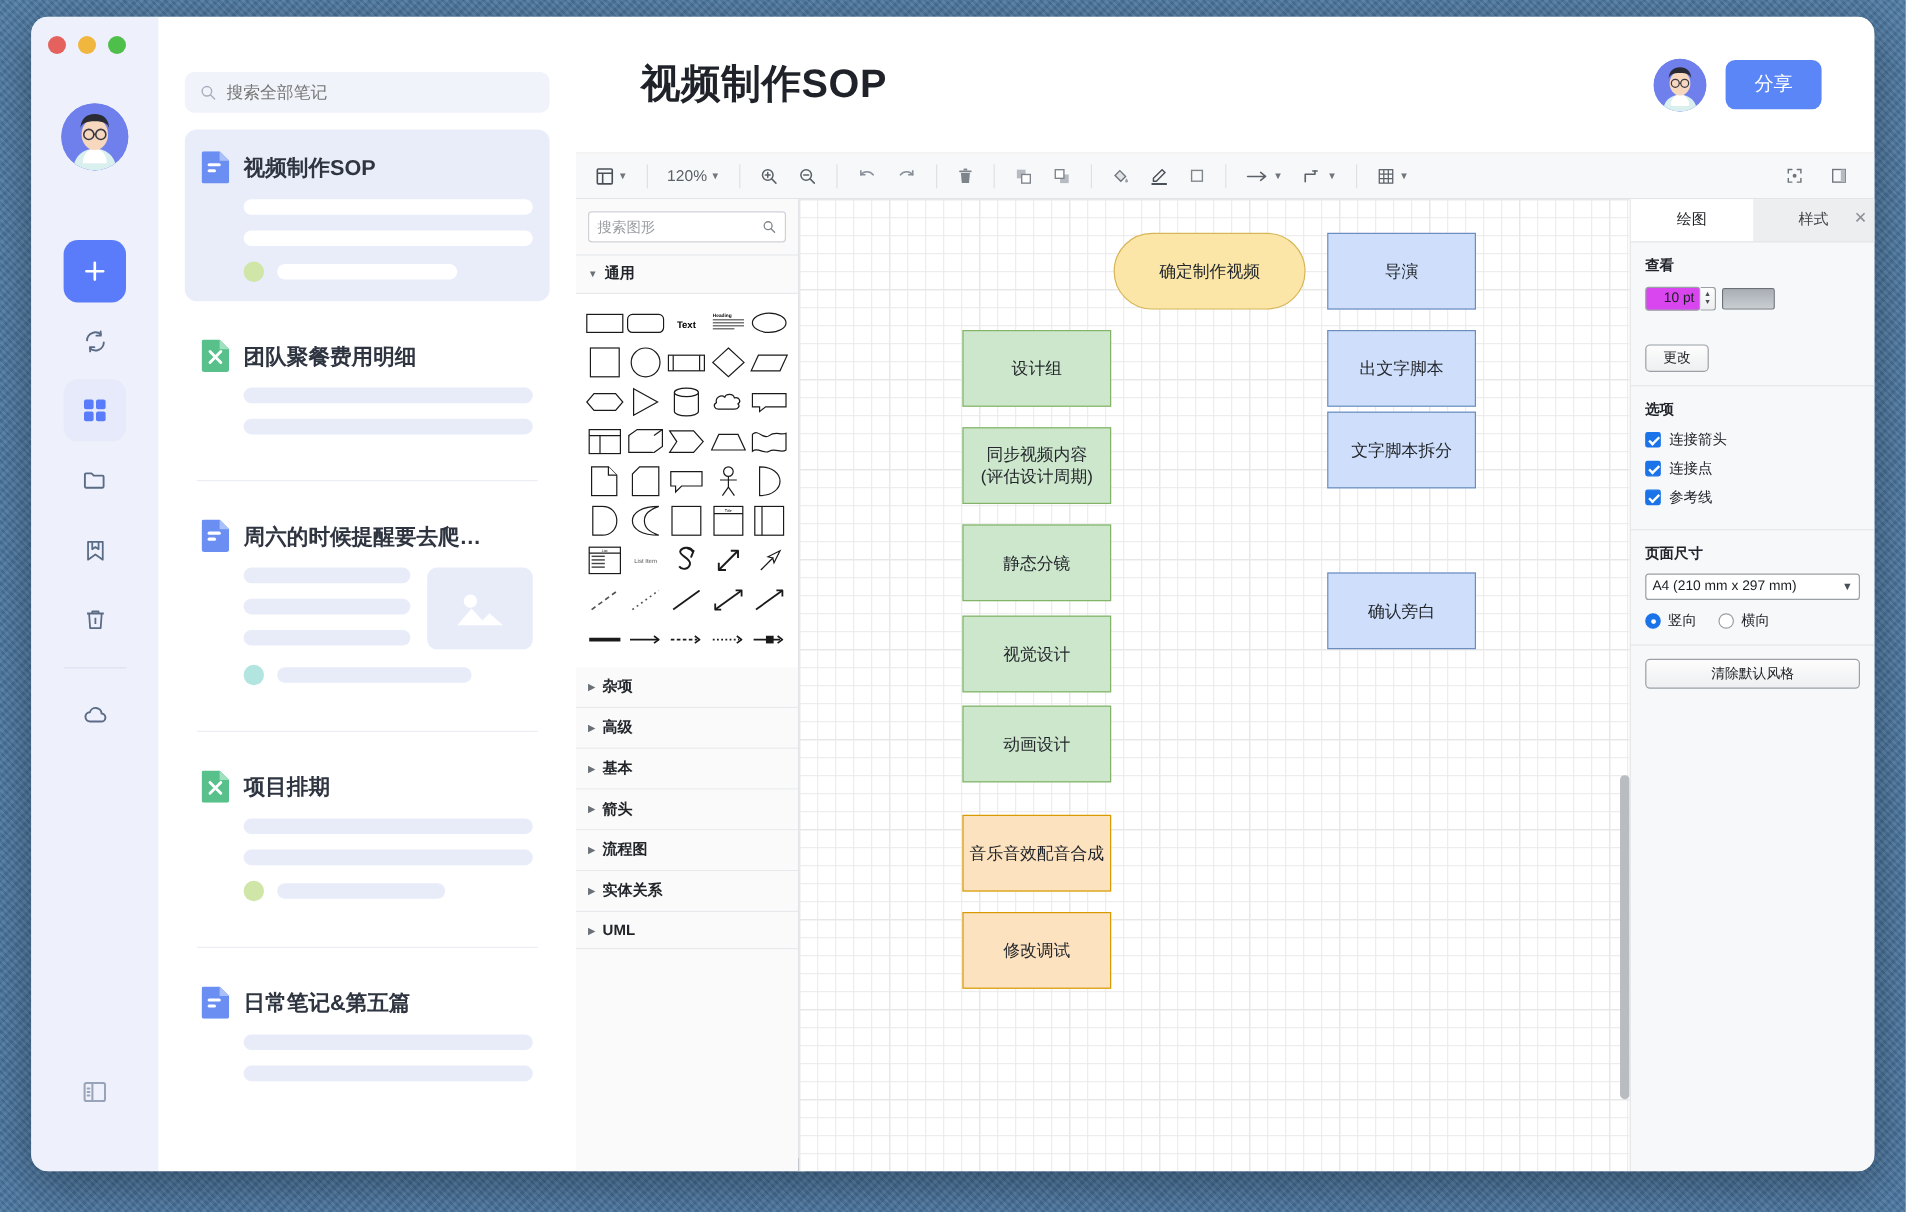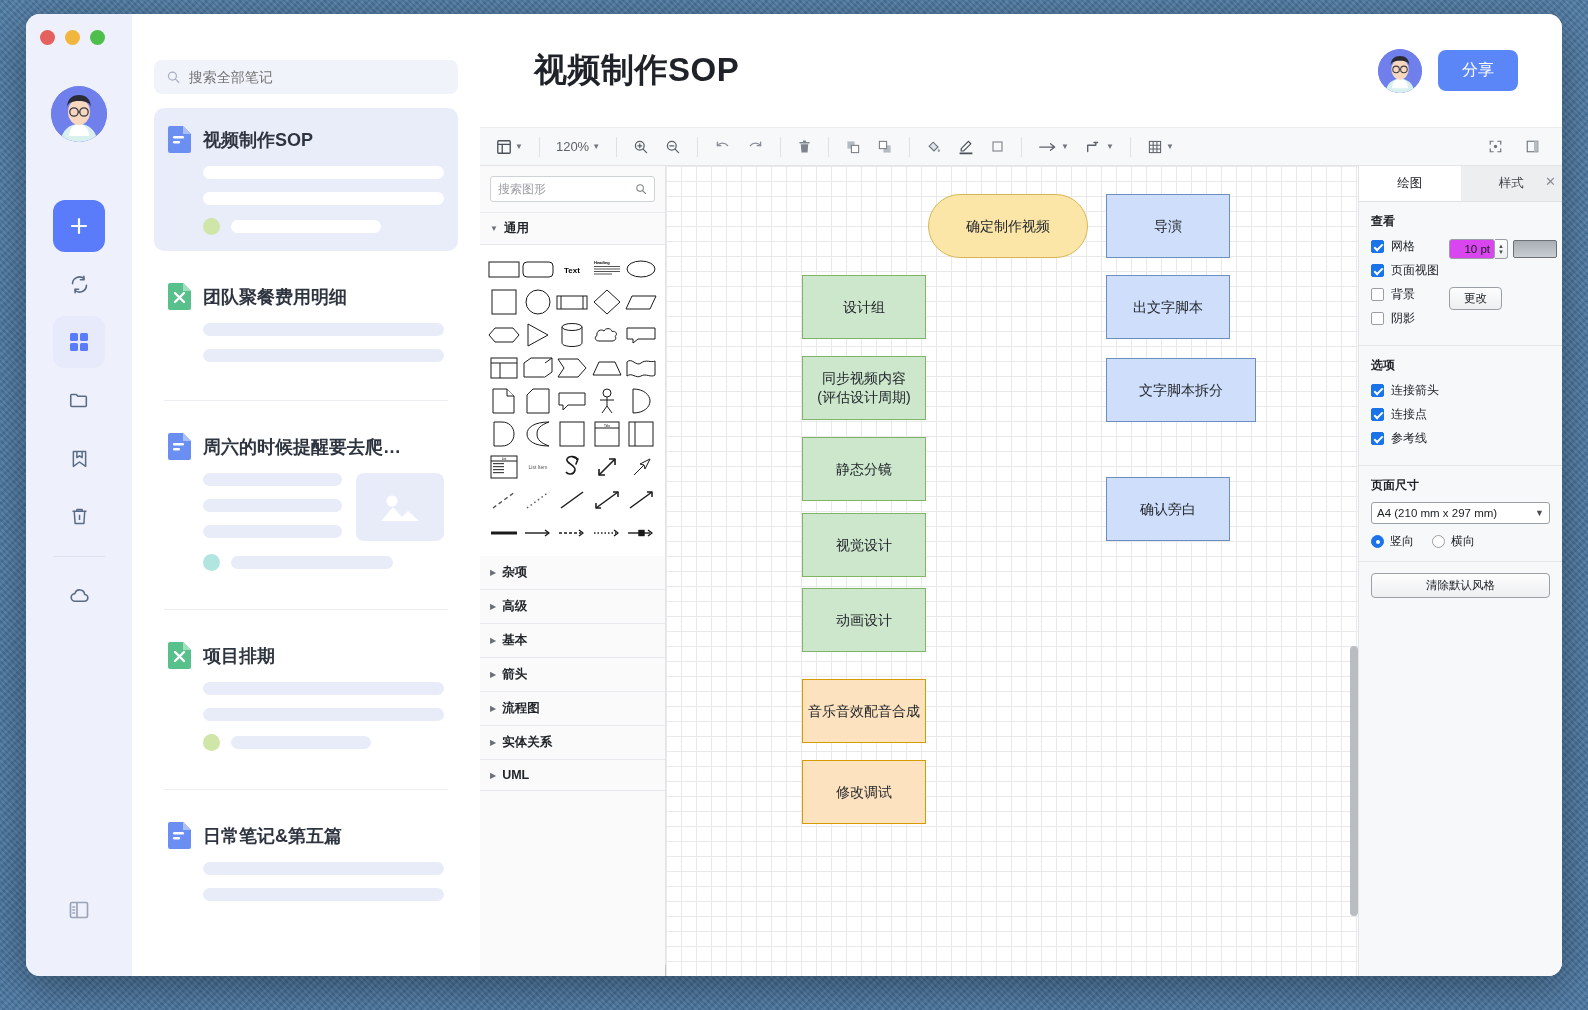--- a/index.html
+++ b/index.html
@@ -932,21 +932,21 @@
 
           <div class="node n-yellow" style="left:262px;top:28px;width:160px;height:64px">
               <span>确定制作视频</span>
             </div>
           <div class="node n-blue" style="left:440px;top:28px;width:124px;height:64px">
               <span>导演</span>
             </div>
           <div class="node n-blue" style="left:440px;top:109px;width:124px;height:64px">
               <span>出文字脚本</span>
             </div>
-          <div class="node n-blue" style="left:440px;top:192px;width:150px;height:64px">
+          <div class="node n-blue" style="left:440px;top:177px;width:124px;height:64px">
               <span>文字脚本拆分</span>
             </div>
           <div class="node n-blue" style="left:440px;top:311px;width:124px;height:64px">
               <span>确认旁白</span>
             </div>
           <div class="node n-green" style="left:136px;top:109px;width:124px;height:64px">
               <span>设计组</span>
             </div>
           <div class="node n-green" style="left:136px;top:190px;width:124px;height:64px">
               <span id="sync-label">同步视频内容<br>(评估设计周期)</span>
@@ -973,38 +973,20 @@
       <div class="fmt">
         <div class="fmt-tabs">
           <div class="fmt-tab active">绘图</div>
           <div class="fmt-tab">样式</div>
           <div class="fmt-close">✕</div>
         </div>
 
         <div class="fmt-sec">
           <div class="fmt-label">查看</div>
           <div class="view-grid">
-            <div class="view-col-left">
-              <div class="chk-row">
-                <span class="chk on"></span>
-                <span>网格</span>
-              </div>
-              <div class="chk-row">
-                <span class="chk on"></span>
-                <span>页面视图</span>
-              </div>
-              <div class="chk-row">
-                <span class="chk"></span>
-                <span>背景</span>
-              </div>
-              <div class="chk-row">
-                <span class="chk"></span>
-                <span>阴影</span>
-              </div>
-            </div>
             <div class="view-col-right">
               <div class="stepper">
                 <div class="num-input">10 pt</div>
                 <div class="spin">
                     <span>▲</span>
                     <span>▼</span>
                   </div>
                 <div class="swatch"></div>
               </div>
               <div style="height:28px"></div>

